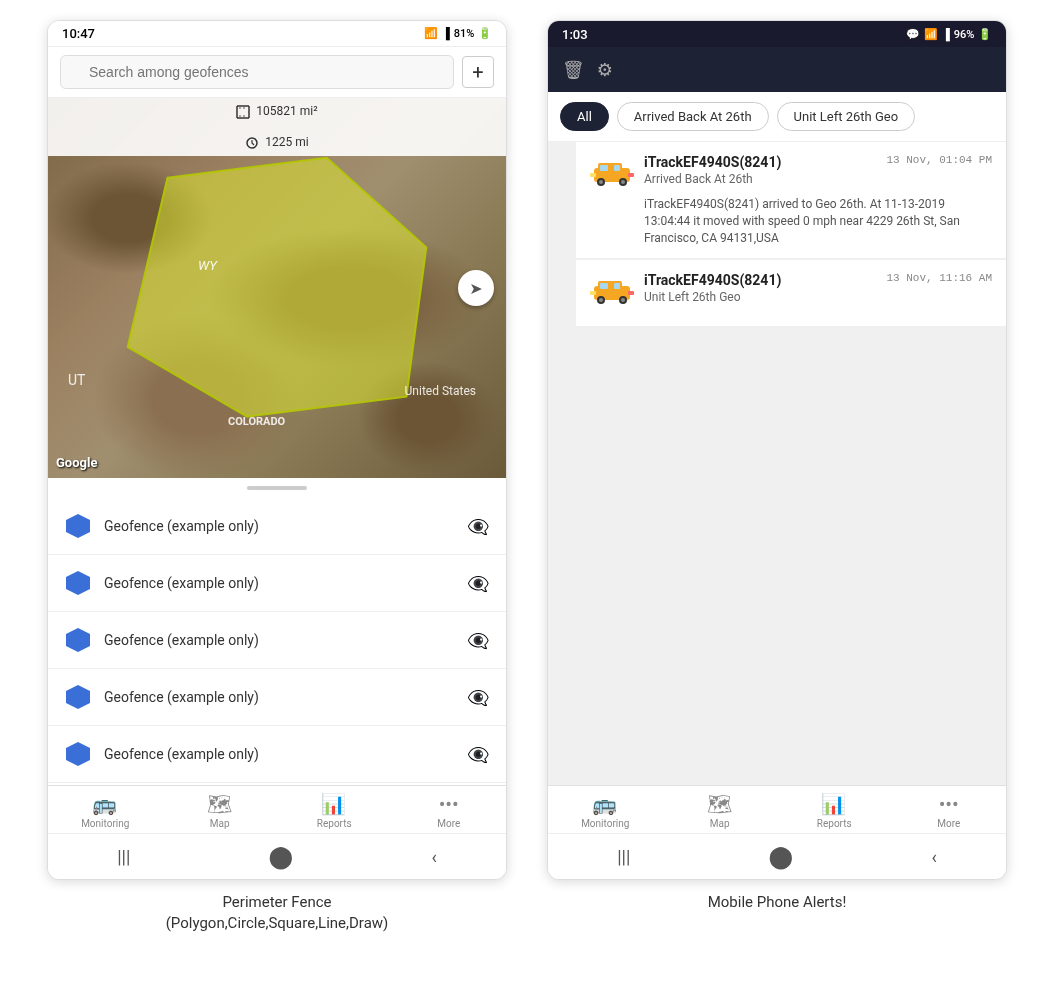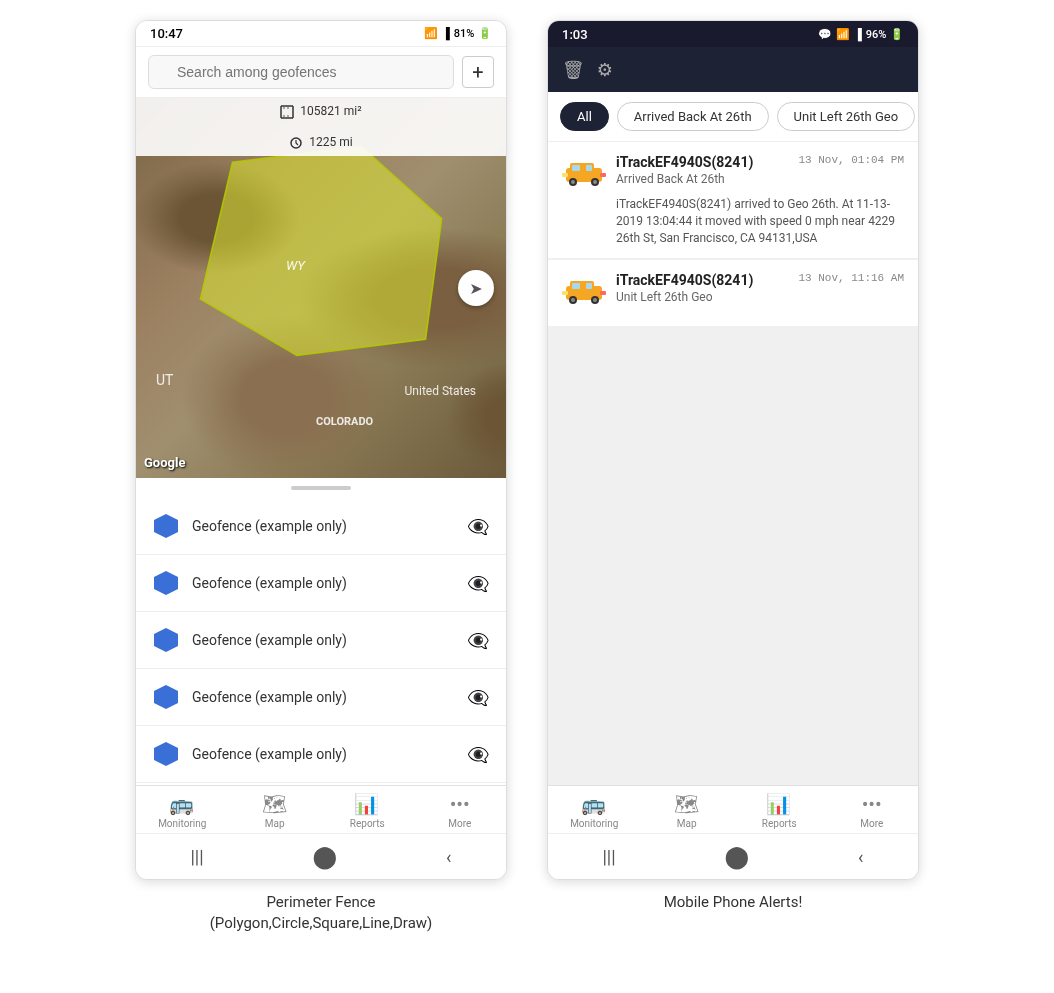--- a/index.html
+++ b/index.html
@@ -22,21 +22,21 @@
       justify-content: center;
       width: 100%;
     }
     .screen-container {
       display: flex;
       flex-direction: column;
       align-items: center;
       gap: 12px;
     }
     .phone-screen {
-      width: 372px;
+      width: 460px;
       height: 860px;
       background: #f5f5f5;
       border-radius: 12px;
       overflow: hidden;
       border: 1px solid #ddd;
       display: flex;
       flex-direction: column;
       box-shadow: 0 2px 12px rgba(0,0,0,0.15);
     }
 
@@ -324,20 +324,21 @@
     
     .notif-list {
       flex: 1;
       background: #f0f0f0;
       overflow: hidden;
     }
     .notif-card {
       background: #fff;
       margin-bottom: 2px;
       padding: 12px 14px;
+      margin-left: 28px;
     }
     .notif-card-header {
       display: flex;
       align-items: flex-start;
       gap: 10px;
       margin-bottom: 6px;
     }
     .notif-car-img {
       width: 44px;
       height: 30px;

